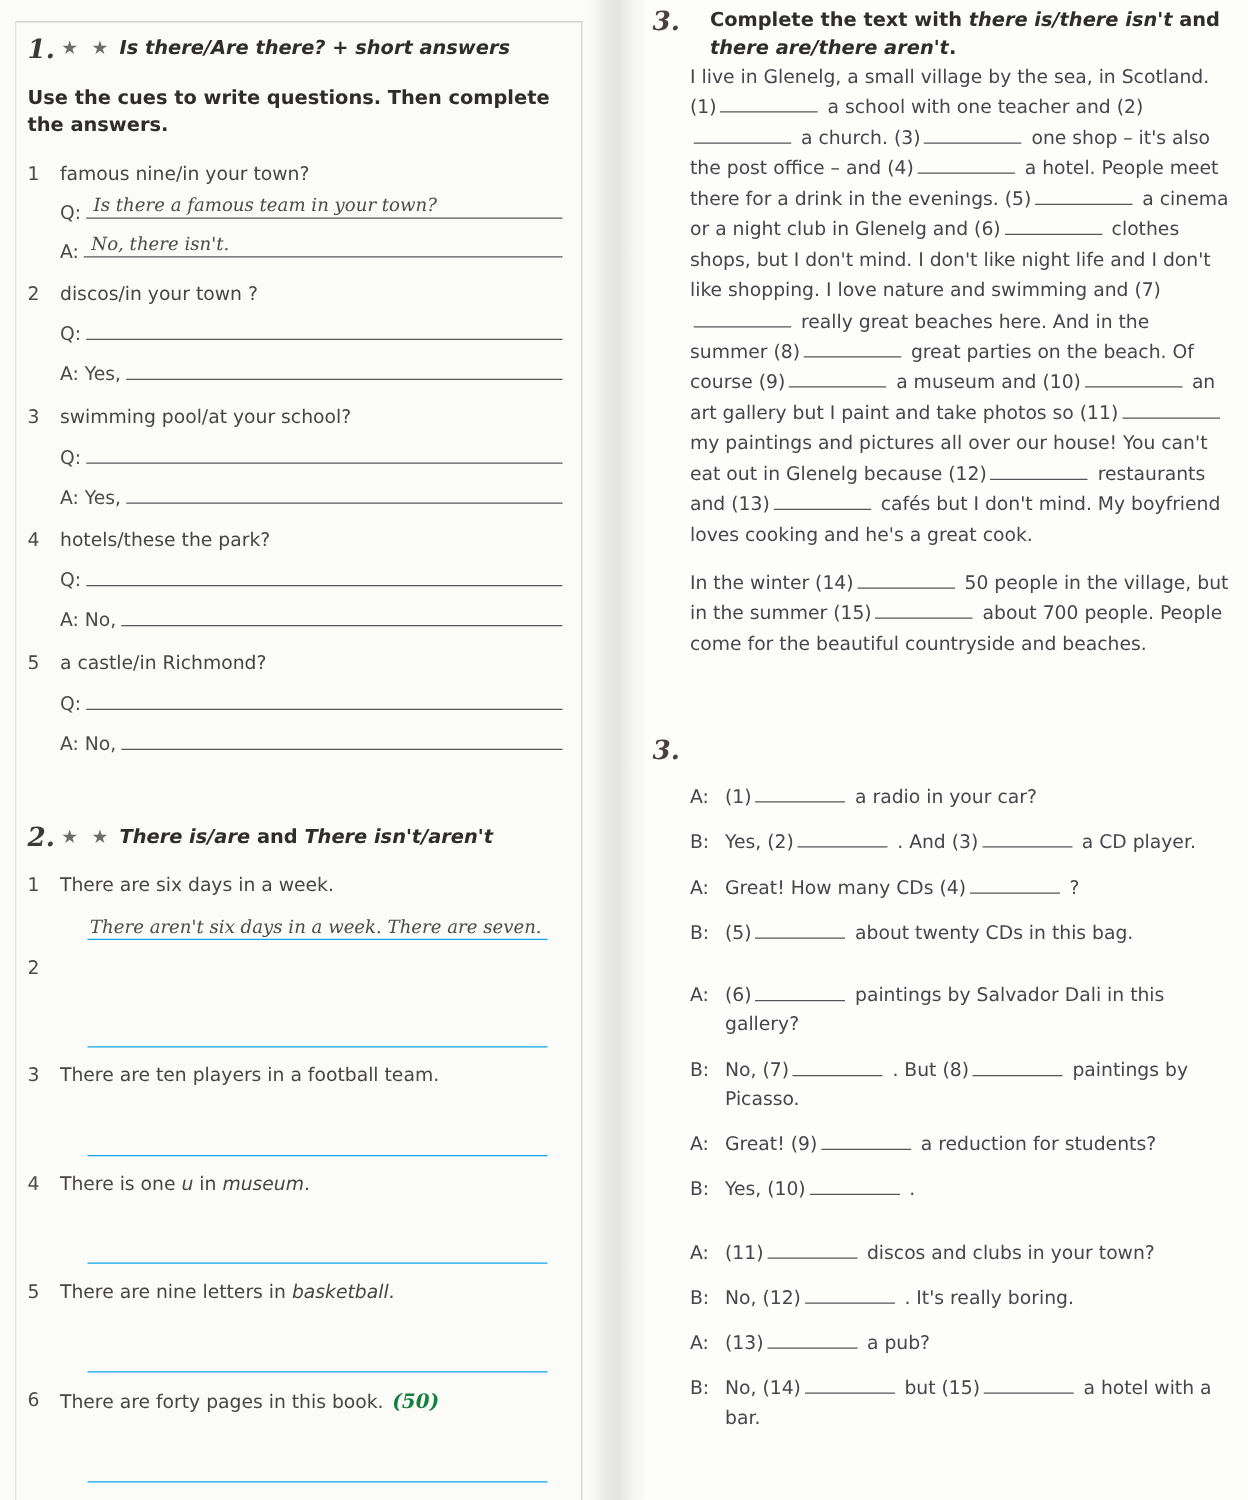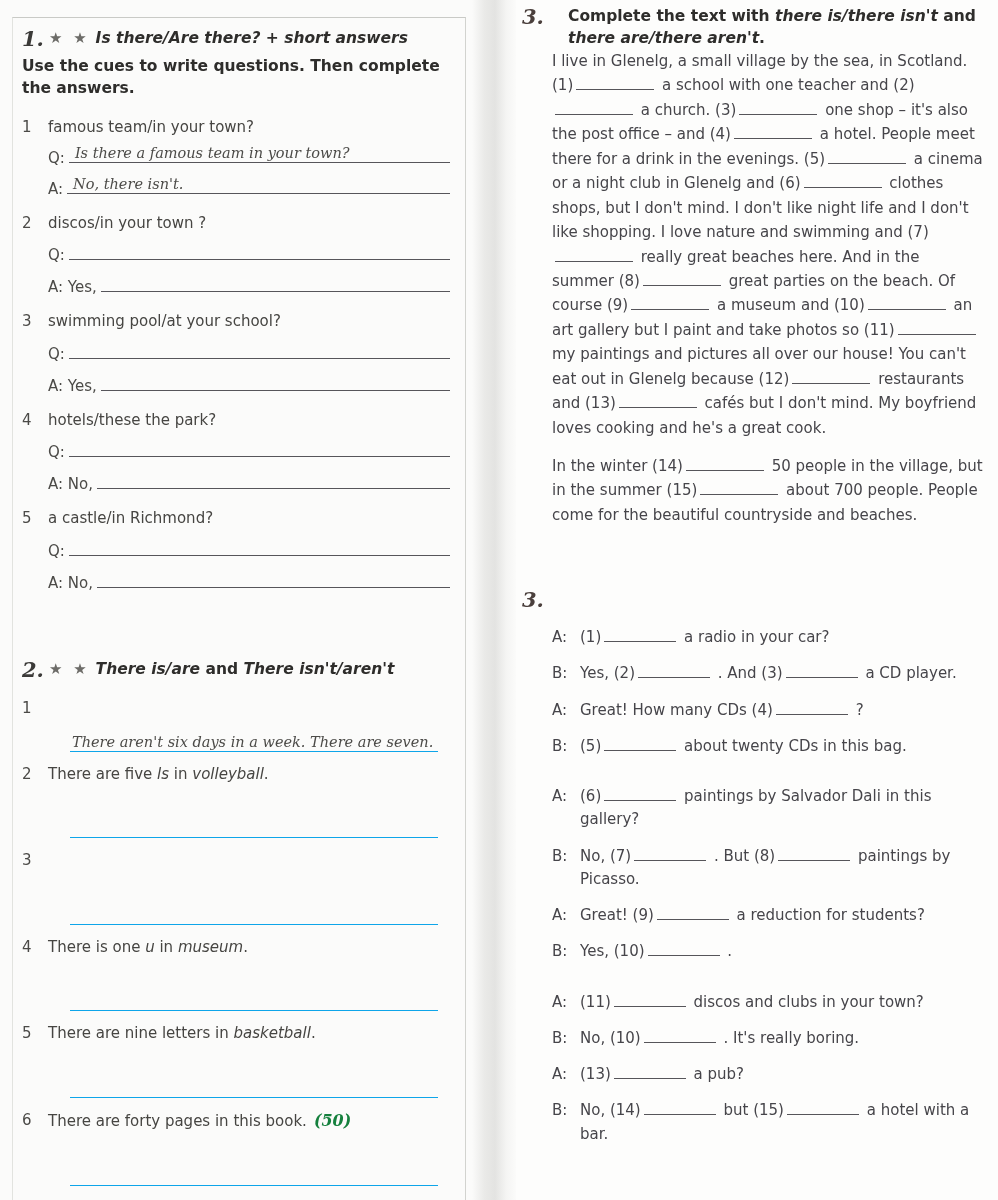--- a/index.html
+++ b/index.html
@@ -223,26 +223,26 @@
 
   <div class="col-left">
     <div class="box-border"></div>
 
     <div style="position:absolute; top:27px; left:22px; width:428px;">
       <div class="ex-head">
         <span class="ex-num">1.</span>
         <span class="stars">★ ★</span>
         <span class="head-text"><i>Is there/Are there? + short answers</i></span>
       </div>
-      <div class="head-sub" style="margin-top:6px;">Use the cues to write questions. Then complete the answers.</div>
+      <div class="head-sub" style="margin-top:18px;">Use the cues to write questions. Then complete the answers.</div>
 
       <div style="margin-top:17px;">
         <div class="item">
           <span class="item-num">1</span>
-          <span class="item-text">famous team/in your town?</span>
+          <span class="item-text">famous nine/in your town?</span>
         </div>
         <div class="qa-row" style="margin-top:9px;">
           <span class="qa-label">Q:</span>
           <span class="rule">
               <span class="hand">Is there a famous team in your town?</span>
             </span>
         </div>
         <div class="qa-row" style="margin-top:12px;">
           <span class="qa-label">A:</span>
           <span class="rule">
@@ -331,39 +331,40 @@
     <div style="position:absolute; top:658px; left:22px; width:428px;">
       <div class="ex-head">
         <span class="ex-num">2.</span>
         <span class="stars">★ ★</span>
         <span class="head-text"><i>There is/are</i><span> and </span><i>There isn't/aren't</i></span>
       </div>
 
       <div style="margin-top:17px;">
         <div class="item">
           <span class="item-num">1</span>
+          <span class="item-text"><span>There are six days in a week.</span></span>
         </div>
         <div class="answer-line" style="margin-top:9px;">
           <span class="hand">There aren't six days in a week. There are seven.</span>
         </div>
       </div>
 
       <div style="margin-top:11px;">
         <div class="item">
           <span class="item-num">2</span>
-          <span class="item-text"><span>There are five </span><i>ls</i><span> in </span><i>volleyball</i><span>.</span></span>
         </div>
         <div class="answer-line" style="margin-top:30px;">
           <span class="hand"></span>
         </div>
       </div>
 
       <div style="margin-top:11px;">
         <div class="item">
           <span class="item-num">3</span>
+          <span class="item-text"><span>There are ten players in a football team.</span></span>
         </div>
         <div class="answer-line" style="margin-top:30px;">
           <span class="hand"></span>
         </div>
       </div>
 
       <div style="margin-top:11px;">
         <div class="item">
           <span class="item-num">4</span>
           <span class="item-text"><span>There is one </span><i>u</i><span> in </span><i>museum</i><span>.</span></span>
@@ -460,21 +461,21 @@
           <span class="dlg-txt"><span>Yes, (10)</span><span class="blank blank-sm"></span><span> .</span></span>
         </div>
 
         <div class="dlg" style="margin-top:27px;">
           <span class="dlg-spk">A:</span>
           <span class="dlg-txt"><span>(11)</span><span class="blank blank-sm"></span><span> discos and clubs in your town?</span></span>
         </div>
 
         <div class="dlg" style="margin-top:13px;">
           <span class="dlg-spk">B:</span>
-          <span class="dlg-txt"><span>No, (10)</span><span class="blank blank-sm"></span><span> . It's really boring.</span></span>
+          <span class="dlg-txt"><span>No, (12)</span><span class="blank blank-sm"></span><span> . It's really boring.</span></span>
         </div>
 
         <div class="dlg" style="margin-top:13px;">
           <span class="dlg-spk">A:</span>
           <span class="dlg-txt"><span>(13)</span><span class="blank blank-sm"></span><span> a pub?</span></span>
         </div>
 
         <div class="dlg" style="margin-top:13px;">
           <span class="dlg-spk">B:</span>
           <span class="dlg-txt"><span>No, (14)</span><span class="blank blank-sm"></span><span> but (15)</span><span class="blank blank-sm"></span><span> a hotel with a bar.</span></span>

